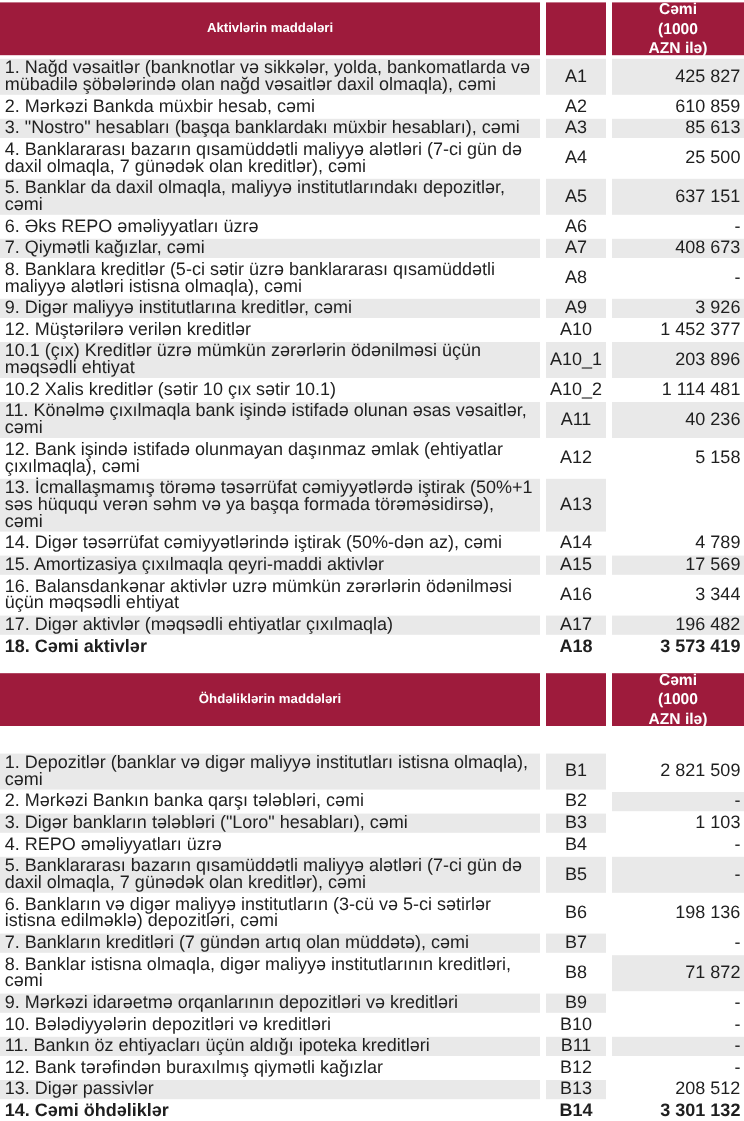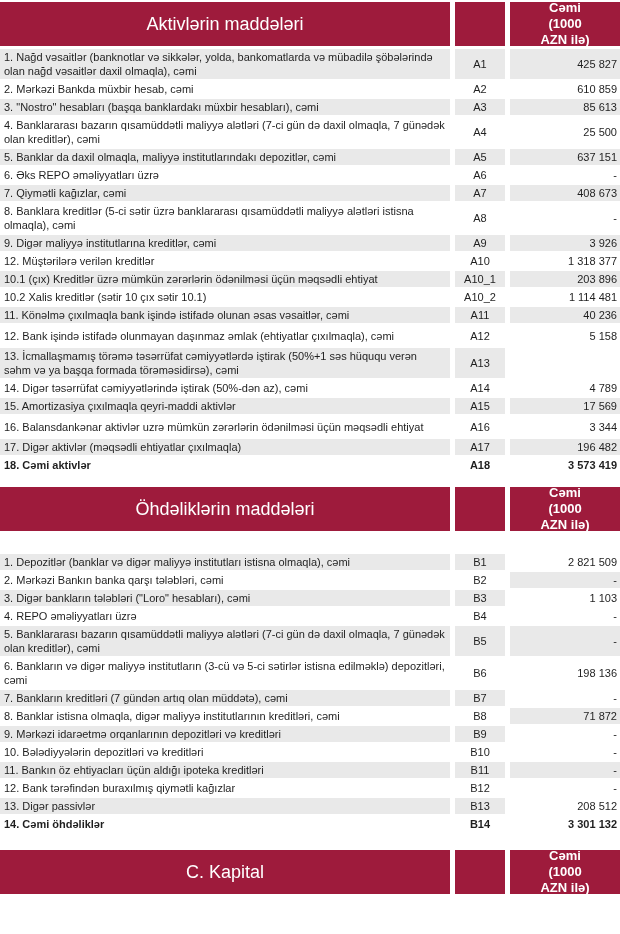--- a/index.html
+++ b/index.html
@@ -26,21 +26,21 @@
   }
   .hdr-cell {
     background: #9E1B3C;
     color: #ffffff;
     height: 44px;
     display: flex;
     align-items: center;
     justify-content: center;
     text-align: center;
   }
-  .hdr-title { font-size: 18px; font-weight: normal; }
+  .hdr-title { font-size: 11px; font-weight: bold; }
   .hdr-val {
     font-size: 13px;
     font-weight: bold;
     line-height: 16px;
     padding: 0 24px;
     box-sizing: border-box;
   }
 
   
   .rows {
@@ -49,21 +49,21 @@
     gap: 2px;
   }
   .sec0 .rows { margin-top: 3px; }
   .sec1 .rows { margin-top: 23px; }
   .sec2 .rows { margin-top: 15px; }
 
   .row {
     display: grid;
     grid-template-columns: 1fr 50px 110px;
     column-gap: 5px;
-    font-size: 11px;
+    font-size: 15px;
     line-height: 14px;
   }
   .cell {
     background: #ffffff;
     min-height: 15px;
     display: flex;
     align-items: center;
     box-sizing: border-box;
   }
   .row.shaded .label,
@@ -140,21 +140,21 @@
 
   <div class="row shaded vshaded">
     <div class="cell label">9. Digər maliyyə institutlarına kreditlər, cəmi</div>
     <div class="cell code">A9</div>
     <div class="cell value">3 926</div>
   </div>
 
   <div class="row">
     <div class="cell label">12. Müştərilərə verilən kreditlər</div>
     <div class="cell code">A10</div>
-    <div class="cell value">1 318 377</div>
+    <div class="cell value">1 452 377</div>
   </div>
 
   <div class="row shaded vshaded">
     <div class="cell label">10.1 (çıx) Kreditlər üzrə mümkün zərərlərin ödənilməsi üçün məqsədli ehtiyat</div>
     <div class="cell code">A10_1</div>
     <div class="cell value">203 896</div>
   </div>
 
   <div class="row">
     <div class="cell label">10.2 Xalis kreditlər (sətir 10 çıx sətir 10.1)</div>

